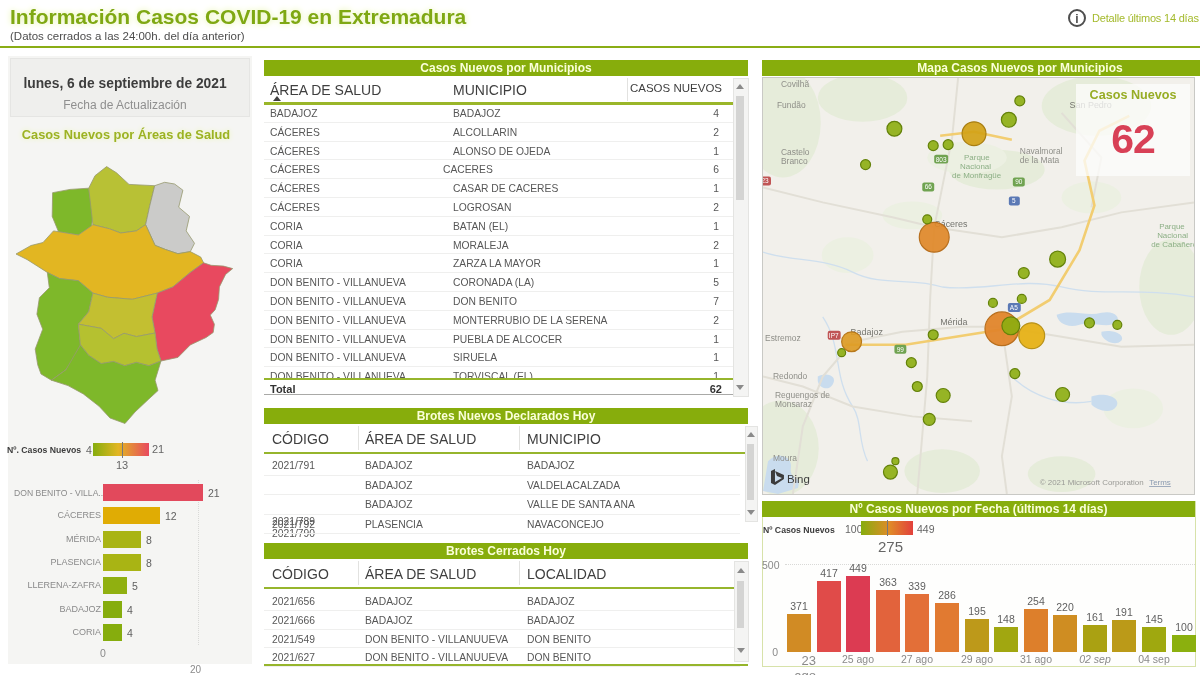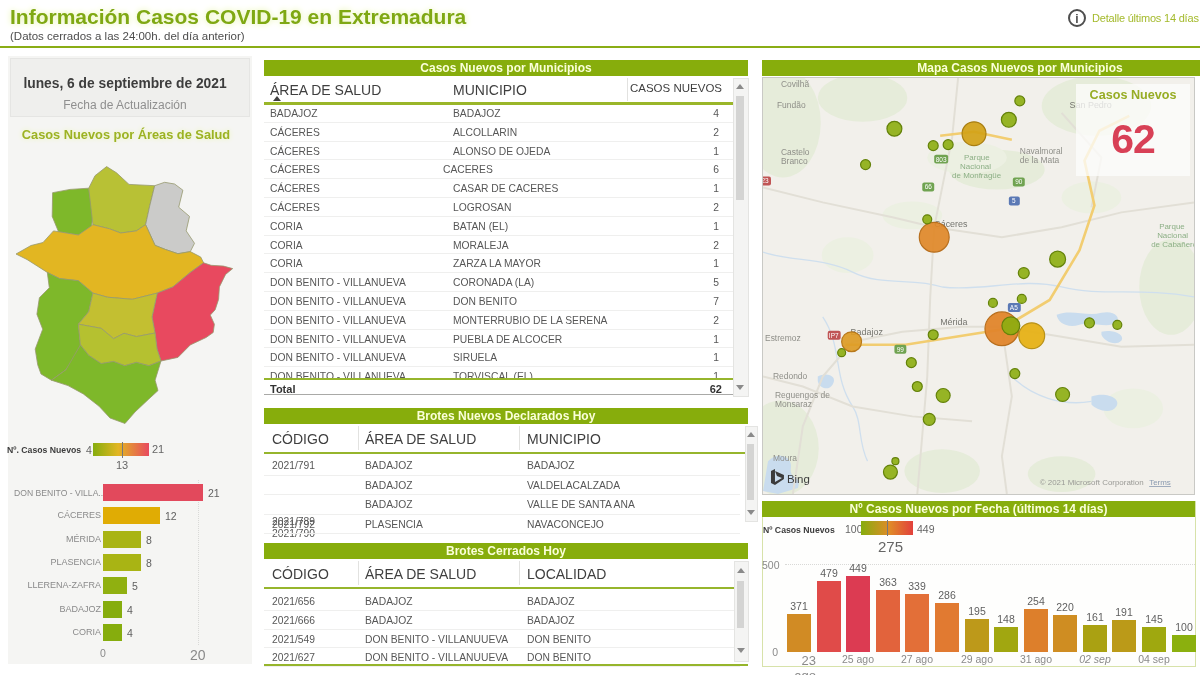--- a/index.html
+++ b/index.html
@@ -73,21 +73,21 @@
 <div class="abs" style="left:16px;top:580px;width:85px;text-align:right;font-size:9px;color:#8a8a8a;white-space:nowrap;">LLERENA-ZAFRA</div>
 <div class="abs" style="left:103px;top:577px;width:24px;height:17px;background:#90b010;"></div>
 <div class="abs lbl" style="left:132px;top:580px;">5</div>
 <div class="abs" style="left:16px;top:604px;width:85px;text-align:right;font-size:9px;color:#8a8a8a;white-space:nowrap;">BADAJOZ</div>
 <div class="abs" style="left:103px;top:601px;width:19px;height:17px;background:#86ad0d;"></div>
 <div class="abs lbl" style="left:127px;top:604px;">4</div>
 <div class="abs" style="left:16px;top:627px;width:85px;text-align:right;font-size:9px;color:#8a8a8a;white-space:nowrap;">CORIA</div>
 <div class="abs" style="left:103px;top:624px;width:19px;height:17px;background:#86ad0d;"></div>
 <div class="abs lbl" style="left:127px;top:627px;">4</div>
 <div class="abs" style="left:100px;top:647px;font-size:10.5px;color:#8a8a8a;">0</div>
-<div class="abs" style="left:190px;top:647px;font-size:14px;color:#8a8a8a;">20</div>
+<div class="abs" style="left:190px;top:664px;font-size:10px;color:#8a8a8a;">20</div>
 
 <div class="gbar" style="left:264px;top:60px;width:484px;">Casos Nuevos por Municipios</div>
 
 <div class="abs th" style="left:270px;top:82px;">ÁREA DE SALUD</div>
 <div class="abs th" style="left:453px;top:82px;">MUNICIPIO</div>
 <div class="abs th" style="left:620px;top:82px;width:102px;text-align:right;font-size:11.5px;">CASOS NUEVOS</div>
 <div class="abs" style="left:273px;top:96px;width:0;height:0;border-left:4px solid transparent;border-right:4px solid transparent;border-bottom:5px solid #3f3f3f;"></div>
 <div class="vline" style="left:627px;top:78px;height:23px;"></div>
 <div class="abs" style="left:264px;top:102px;width:484px;height:3px;background:#9ab629;"></div>
 
@@ -418,21 +418,21 @@
 <div class="abs" style="left:965px;top:619px;width:24px;height:33px;background:#bd991a;"></div>
 <div class="abs" style="left:994px;top:627px;width:24px;height:25px;background:#a1a710;"></div>
 <div class="abs" style="left:1024px;top:609px;width:24px;height:43px;background:#dd7f2b;"></div>
 <div class="abs" style="left:1053px;top:615px;width:24px;height:37px;background:#cf8d22;"></div>
 <div class="abs" style="left:1083px;top:625px;width:24px;height:27px;background:#aaa112;"></div>
 <div class="abs" style="left:1112px;top:620px;width:24px;height:32px;background:#bb9a18;"></div>
 <div class="abs" style="left:1142px;top:627px;width:24px;height:25px;background:#9fa80f;"></div>
 <div class="abs" style="left:1172px;top:635px;width:24px;height:17px;background:#8bb00e;"></div>
 
 <div class="abs lbl" style="left:787px;top:600px;width:24px;text-align:center;">371</div>
-<div class="abs lbl" style="left:817px;top:567px;width:24px;text-align:center;">479</div>
+<div class="abs lbl" style="left:817px;top:567px;width:24px;text-align:center;">417</div>
 <div class="abs lbl" style="left:846px;top:562px;width:24px;text-align:center;">449</div>
 <div class="abs lbl" style="left:876px;top:576px;width:24px;text-align:center;">363</div>
 <div class="abs lbl" style="left:905px;top:580px;width:24px;text-align:center;">339</div>
 <div class="abs lbl" style="left:935px;top:589px;width:24px;text-align:center;">286</div>
 <div class="abs lbl" style="left:965px;top:605px;width:24px;text-align:center;">195</div>
 <div class="abs lbl" style="left:994px;top:613px;width:24px;text-align:center;">148</div>
 <div class="abs lbl" style="left:1024px;top:595px;width:24px;text-align:center;">254</div>
 <div class="abs lbl" style="left:1053px;top:601px;width:24px;text-align:center;">220</div>
 <div class="abs lbl" style="left:1083px;top:611px;width:24px;text-align:center;">161</div>
 <div class="abs lbl" style="left:1112px;top:606px;width:24px;text-align:center;">191</div>

